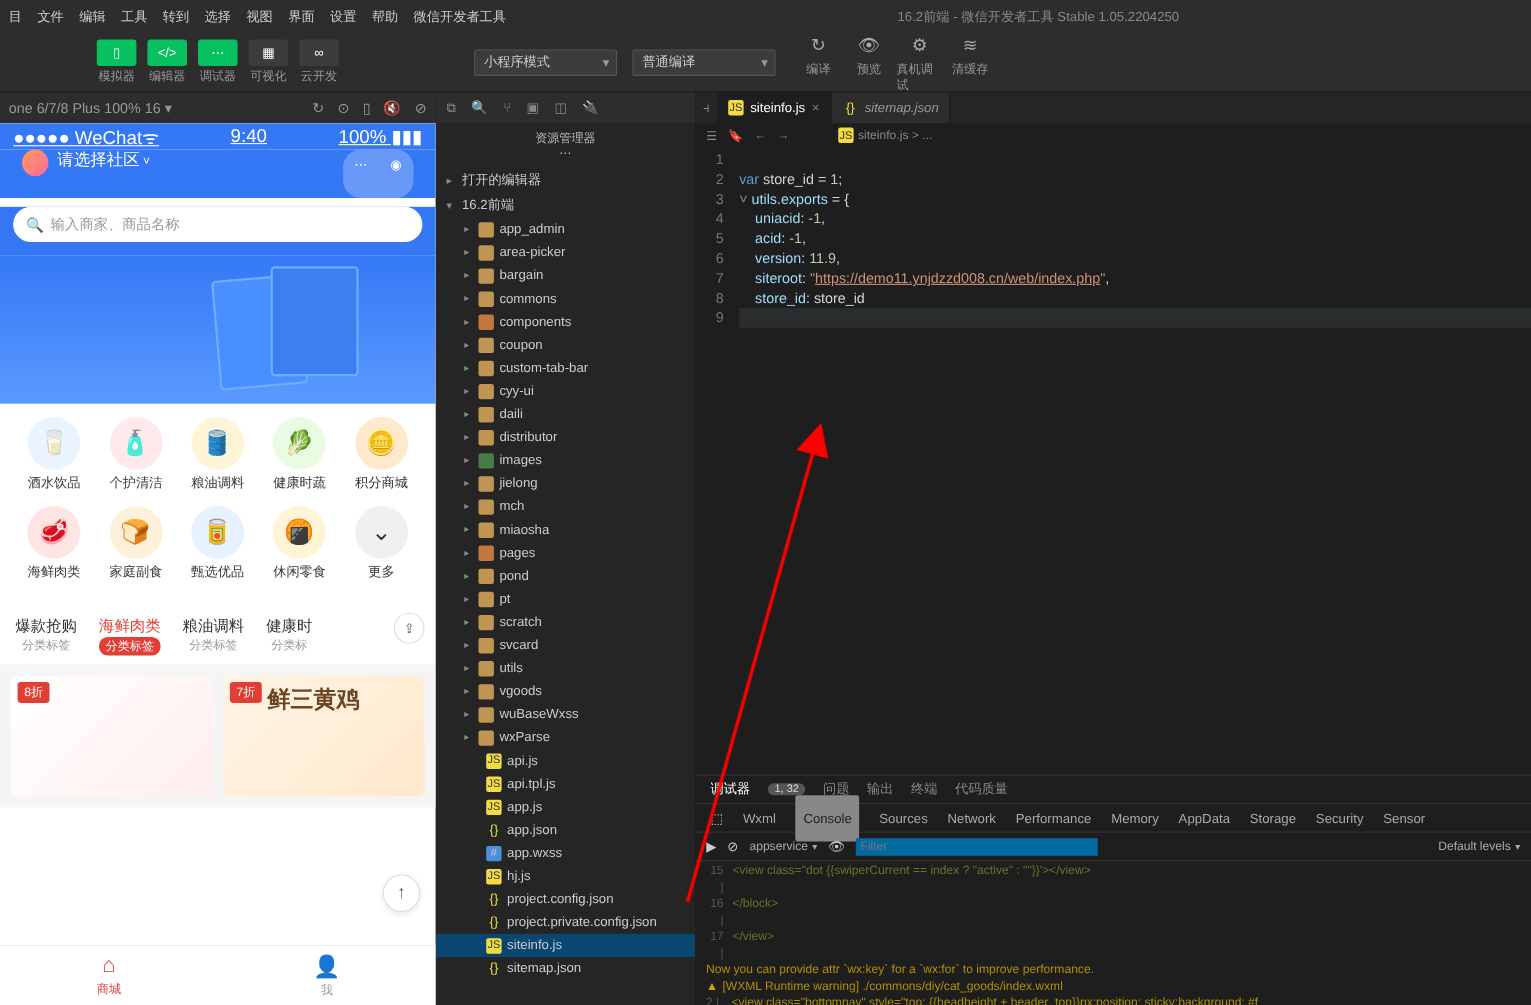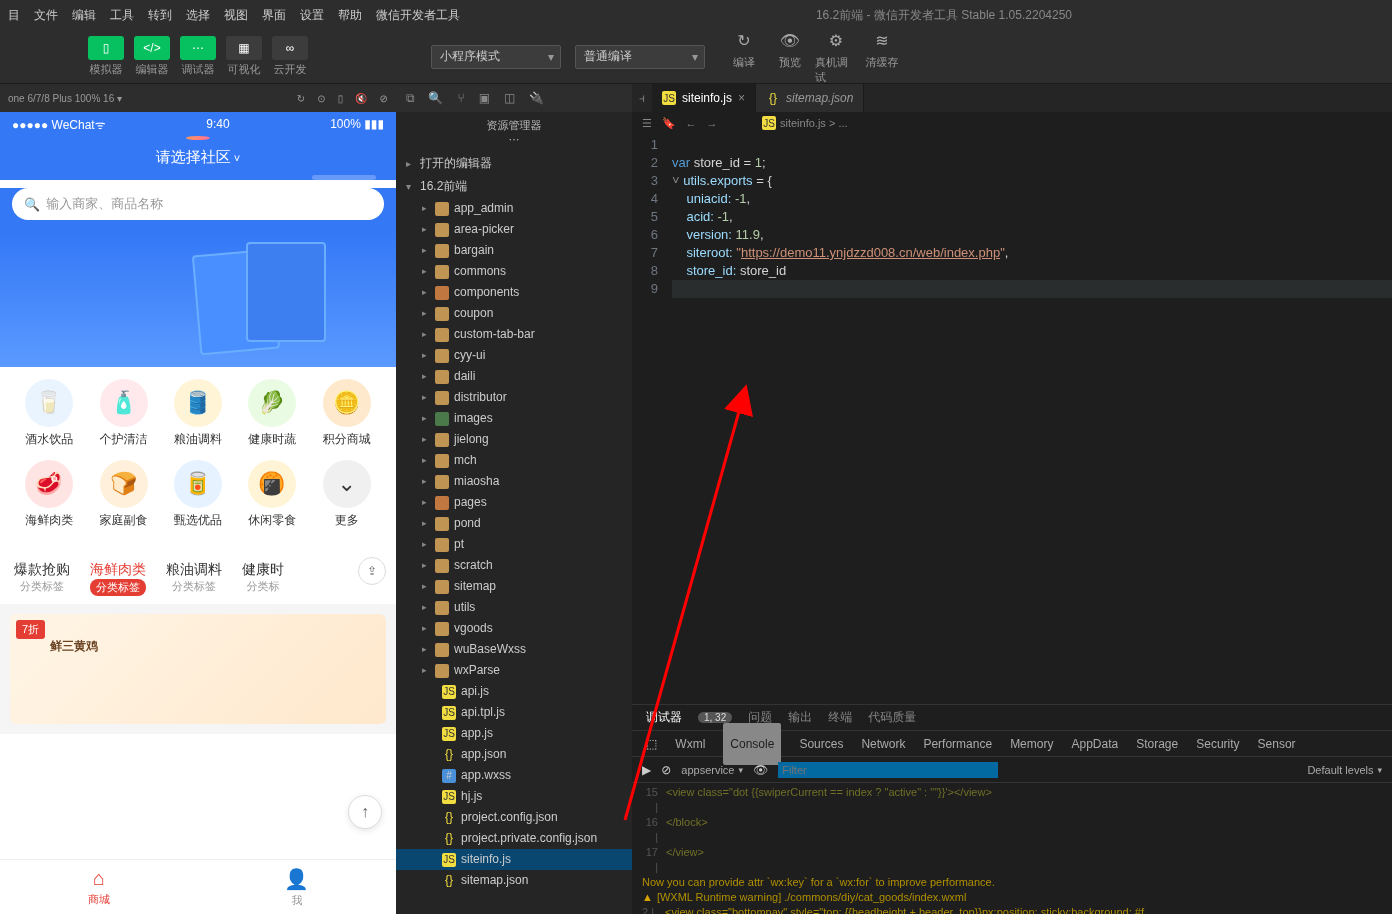--- a/index.html
+++ b/index.html
@@ -21,25 +21,25 @@
 .dropdown::after { content: "▾"; position: absolute; right: 6px; color: #999; }
 .toolbar-right { display: flex; gap: 4px; margin-left: 18px; }
 .icon-btn { display: flex; flex-direction: column; align-items: center; gap: 2px; width: 42px; }
 .icon-btn-top { height: 24px; display: flex; align-items: center; justify-content: center; color: #aaa; font-size: 16px; }
 
 
 .main { display: flex; height: calc(100% - 84px); }
 
 
 .simulator { width: 396px; background: #252525; display: flex; flex-direction: column; }
-.sim-header { height: 28px; display: flex; align-items: center; justify-content: space-between; padding: 0 8px; background: #2d2d2d; font-size: 10px; color: #999; }
+.sim-header { height: 28px; display: flex; align-items: center; justify-content: space-between; padding: 0 8px; background: #2d2d2d; font-size: 13px; color: #999; }
 .sim-header-icons { display: flex; gap: 12px; }
 .sim-phone { flex: 1; background: #fff; position: relative; overflow: hidden; }
-.phone-status { height: 24px; background: #3478f6; color: #fff; display: flex; align-items: center; justify-content: space-between; padding: 0 12px; font-size: 12px; }
-.phone-nav { height: 44px; background: #3478f6; display: flex; align-items: center; padding: 0 20px; gap: 8px; flex-direction: column; }
+.phone-status { height: 24px; background: #3478f6; color: #fff; display: flex; align-items: center; justify-content: space-between; padding: 0 12px; font-size: 17px; text-decoration: underline; }
+.phone-nav { height: 44px; background: #3478f6; display: flex; padding: 0 20px; gap: 8px; }
 .phone-avatar { width: 24px; height: 24px; border-radius: 50%; background: linear-gradient(135deg,#ff9a56,#ff6b9d); }
 .phone-title { color: #fff; font-size: 15px; }
 .phone-title::after { content: " ˅"; font-size: 11px; }
 .phone-capsule { margin-left: auto; display: flex; background: rgba(255,255,255,0.25); border-radius: 16px; overflow: hidden; }
 .phone-capsule span { width: 32px; height: 28px; display: flex; align-items: center; justify-content: center; color: #fff; }
 .phone-search { margin: 8px 12px; height: 32px; background: #fff; border-radius: 16px; display: flex; align-items: center; padding: 0 12px; gap: 6px; color: #999; font-size: 13px; }
 .phone-banner { height: 135px; background: linear-gradient(180deg,#3478f6,#5a9aff); position: relative; }
 .phone-banner-img { position: absolute; right: 40px; top: 10px; width: 160px; height: 110px; }
 .phone-banner-card { position: absolute; width: 80px; height: 100px; background: #4a8fff; border-radius: 4px; border: 2px solid #6aafff; }
 .phone-cats { padding: 12px; background: #fff; }
@@ -48,21 +48,21 @@
 .phone-cat-icon { width: 48px; height: 48px; border-radius: 50%; display:flex; align-items:center; justify-content:center; font-size:22px; }
 .phone-tabs { display: flex; background: #fff; padding: 4px 10px; gap: 12px; }
 .phone-tab { display: flex; flex-direction: column; align-items: center; font-size: 14px; color: #333; padding: 4px 4px; }
 .phone-tab.active { color: #e43d33; }
 .phone-tab-sub { font-size: 11px; color: #999; }
 .phone-tab.active .phone-tab-sub { background: #e43d33; color: #fff; padding: 1px 6px; border-radius: 8px; }
 .phone-share { margin-left:auto; width:28px;height:28px; border:1px solid #ddd; border-radius:50%; display:flex;align-items:center;justify-content:center; color:#666; }
 .phone-products { display: flex; gap: 10px; padding: 10px; background: #f5f5f5; }
 .phone-product { flex: 1; background: #fff; border-radius: 6px; position: relative; height: 110px; overflow:hidden; }
 .phone-product-badge { position: absolute; top: 6px; left: 6px; background: #e43d33; color: #fff; font-size: 11px; padding: 2px 6px; border-radius: 3px; }
-.phone-product-title { position:absolute; top:24px; left:40px; font-size:12px; font-weight:bold; color:#6b4423; }
+.phone-product-title { position:absolute; top:8px; left:40px; font-size:21px; font-weight:bold; color:#6b4423; }
 .phone-fab { position:absolute; right:14px; bottom:85px; width:34px;height:34px; background:#fff; border:1px solid #ddd; border-radius:50%; display:flex; align-items:center; justify-content:center; font-size:16px; color:#666; box-shadow:0 2px 6px rgba(0,0,0,0.1); }
 .phone-bottom { position: absolute; bottom: 0; left: 0; right: 0; height: 55px; background: #fff; border-top: 1px solid #eee; display: flex; }
 .phone-bottom-item { flex: 1; display: flex; flex-direction: column; align-items: center; justify-content: center; gap: 2px; font-size: 11px; color: #999; }
 .phone-bottom-item.active { color: #e43d33; }
 .phone-bottom-icon { font-size: 20px; }
 
 
 .explorer { width: 236px; background: #252526; display: flex; flex-direction: column; }
 .explorer-icons { height: 28px; display: flex; align-items: center; gap: 14px; padding: 0 10px; background: #2d2d2d; color: #888; }
 .explorer-icons span { cursor: pointer; }
@@ -292,20 +292,23 @@
             <span>粮油调料</span>
             <span class="phone-tab-sub">分类标签</span>
           </div>
           <div class="phone-tab">
             <span>健康时</span>
             <span class="phone-tab-sub">分类标</span>
           </div>
           <div class="phone-share">⇪</div>
         </div>
       <div class="phone-products">
+        <div class="phone-product" style="background:linear-gradient(135deg,#fff,#ffeeee)">
+          <div class="phone-product-badge">8折</div>
+        </div>
         <div class="phone-product" style="background:linear-gradient(135deg,#fff5e6,#ffe8cc)">
           <div class="phone-product-badge">7折</div>
           <div class="phone-product-title">鲜三黄鸡</div>
         </div>
       </div>
       <div class="phone-fab">↑</div>
       <div class="phone-bottom">
         <div class="phone-bottom-item active">
             <span class="phone-bottom-icon">⌂</span>
             <span>商城</span>
@@ -401,21 +404,21 @@
         <div class="tree-item arrow">
           <span class="tree-icon ti-folder"></span>
           <span>pt</span>
         </div>
         <div class="tree-item arrow">
           <span class="tree-icon ti-folder"></span>
           <span>scratch</span>
         </div>
         <div class="tree-item arrow">
           <span class="tree-icon ti-folder"></span>
-          <span>sitemap</span>
+          <span>svcard</span>
         </div>
         <div class="tree-item arrow">
           <span class="tree-icon ti-folder"></span>
           <span>utils</span>
         </div>
         <div class="tree-item arrow">
           <span class="tree-icon ti-folder"></span>
           <span>vgoods</span>
         </div>
         <div class="tree-item arrow">

